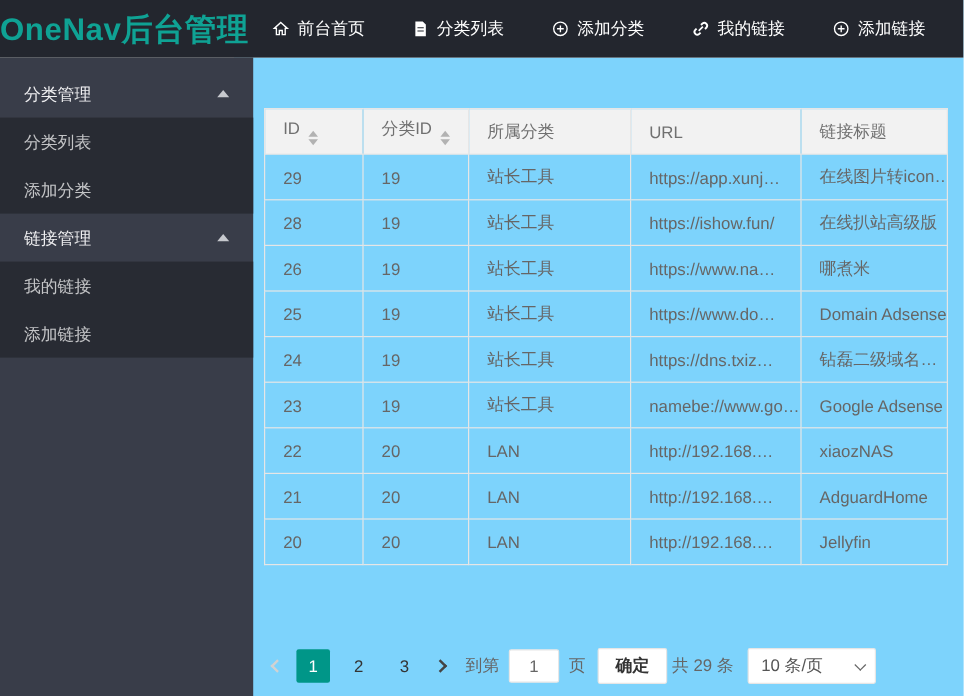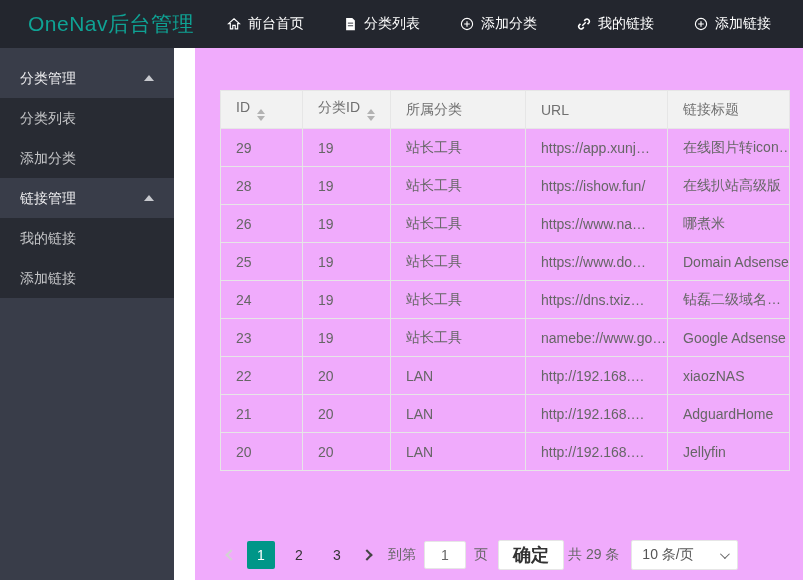--- a/index.html
+++ b/index.html
@@ -1,34 +1,34 @@
 <!DOCTYPE html>
 <html><head>
 <meta charset="utf-8">
 <style>
   * { margin:0; padding:0; box-sizing:border-box; }
   html,body { width:803px; height:580px; overflow:hidden; }
   body { font-family:"Liberation Sans","DejaVu Sans",sans-serif; background:#fff; position:relative; font-size:14px; }
 
   
   .header { position:absolute; top:0; left:0; width:803px; height:48px; background:#23262E; display:flex; align-items:center; z-index:3; }
-  .logo { width:195px; padding-left:28px; font-size:21px; font-weight:normal; letter-spacing:0.5px; white-space:nowrap; }
+  .logo { width:195px; padding-left:0; font-size:26px; font-weight:bold; letter-spacing:0.5px; white-space:nowrap; }
   .topnav { display:flex; align-items:center; margin-left:12px; height:100%; }
   .topnav-item { display:flex; align-items:center; gap:7px; padding:0 20px; height:100%; color:#ffffff; cursor:pointer; white-space:nowrap; }
   .topnav-item svg { display:block; }
 
   
-  .sidebar { position:absolute; top:48px; left:0; bottom:0; width:174px; background:#393D49; padding-top:10px; z-index:2; }
+  .sidebar { position:absolute; top:48px; left:0; bottom:0; width:211px; background:#393D49; padding-top:10px; z-index:2; }
   .side-header { height:40px; line-height:40px; padding:0 20px; color:#EFEFF1; position:relative; cursor:pointer; }
   .tri-up { position:absolute; right:20px; top:17px; width:0; height:0; border-left:5px solid transparent; border-right:5px solid transparent; border-bottom:6px solid #C7C9CE; }
   .side-children { background:#282B33; }
   .side-child { height:40px; line-height:40px; padding:0 20px; color:rgba(255,255,255,0.72); cursor:pointer; }
 
   
-  .main { position:absolute; top:48px; left:195px; right:0; bottom:0; background:#f0abfc; }
+  .main { position:absolute; top:48px; left:195px; right:0; bottom:0; background:#7dd3fc; }
 
   table.grid { position:absolute; left:25px; top:42px; width:570px; border-collapse:collapse; table-layout:fixed; }
   table.grid col.c1{width:82px;} table.grid col.c2{width:88px;} table.grid col.c3{width:135px;} table.grid col.c4{width:142px;}
   table.grid th, table.grid td { border:1px solid #E6E6E6; height:38px; padding:0 15px; text-align:left; font-weight:normal; white-space:nowrap; overflow:hidden; }
   table.grid th { background:#F2F2F2; color:#707070; }
   table.grid td { color:#666; }
   .sort { display:inline-flex; flex-direction:column; margin-left:7px; vertical-align:-2px; cursor:pointer; }
   .sort i { display:block; width:0; height:0; border-left:4px solid transparent; border-right:4px solid transparent; }
   .sort .up { border-bottom:5px solid #B2B2B2; margin-bottom:2px; }
   .sort .down { border-top:5px solid #B2B2B2; }
@@ -39,21 +39,21 @@
   .chev { width:8px; height:8px; border-top:2px solid currentColor; border-left:2px solid currentColor; }
   .chev-left { transform:rotate(-45deg); }
   .chev-right { transform:rotate(135deg); }
   .pg-arrow.disabled { color:#D2D2D2; cursor:default; }
   .pg-arrow.enabled { color:#444; }
   .pg-num { min-width:28px; height:28px; line-height:28px; text-align:center; color:#333; margin:0 5px; cursor:pointer; border-radius:2px; }
   .pg-num.active { color:#fff; cursor:default; }
   .goto-label { margin-left:10px; color:#666; }
   .goto-input { width:42px; height:28px; border:1px solid #E6E6E6; border-radius:2px; text-align:center; color:#666; font-size:14px; margin:0 8px; outline:none; font-family:inherit; }
   .page-unit { color:#666; }
-  .confirm-btn { height:30px; padding:0 14px; margin-left:10px; background:#fff; border:1px solid #E6E6E6; border-radius:2px; color:#333; font-weight:bold; font-size:18px; cursor:pointer; font-family:inherit; }
+  .confirm-btn { height:30px; padding:0 14px; margin-left:10px; background:#fff; border:1px solid #E6E6E6; border-radius:2px; color:#333; font-weight:bold; font-size:14px; cursor:pointer; font-family:inherit; }
   .total { margin-left:4px; color:#666; }
   .size-select { height:30px; margin-left:12px; border:1px solid #E6E6E6; border-radius:2px; display:flex; align-items:center; gap:26px; padding:0 10px; color:#555; cursor:pointer; background:#fff; }
   .chev-down { width:7px; height:7px; border-right:1.5px solid #666; border-bottom:1.5px solid #666; transform:rotate(45deg) translateY(-2px); }
 </style>
 </head>
 <body>
 
 <div class="header">
   <div class="logo" style="color:#0FA294;">OneNav后台管理</div>
   <div class="topnav">

